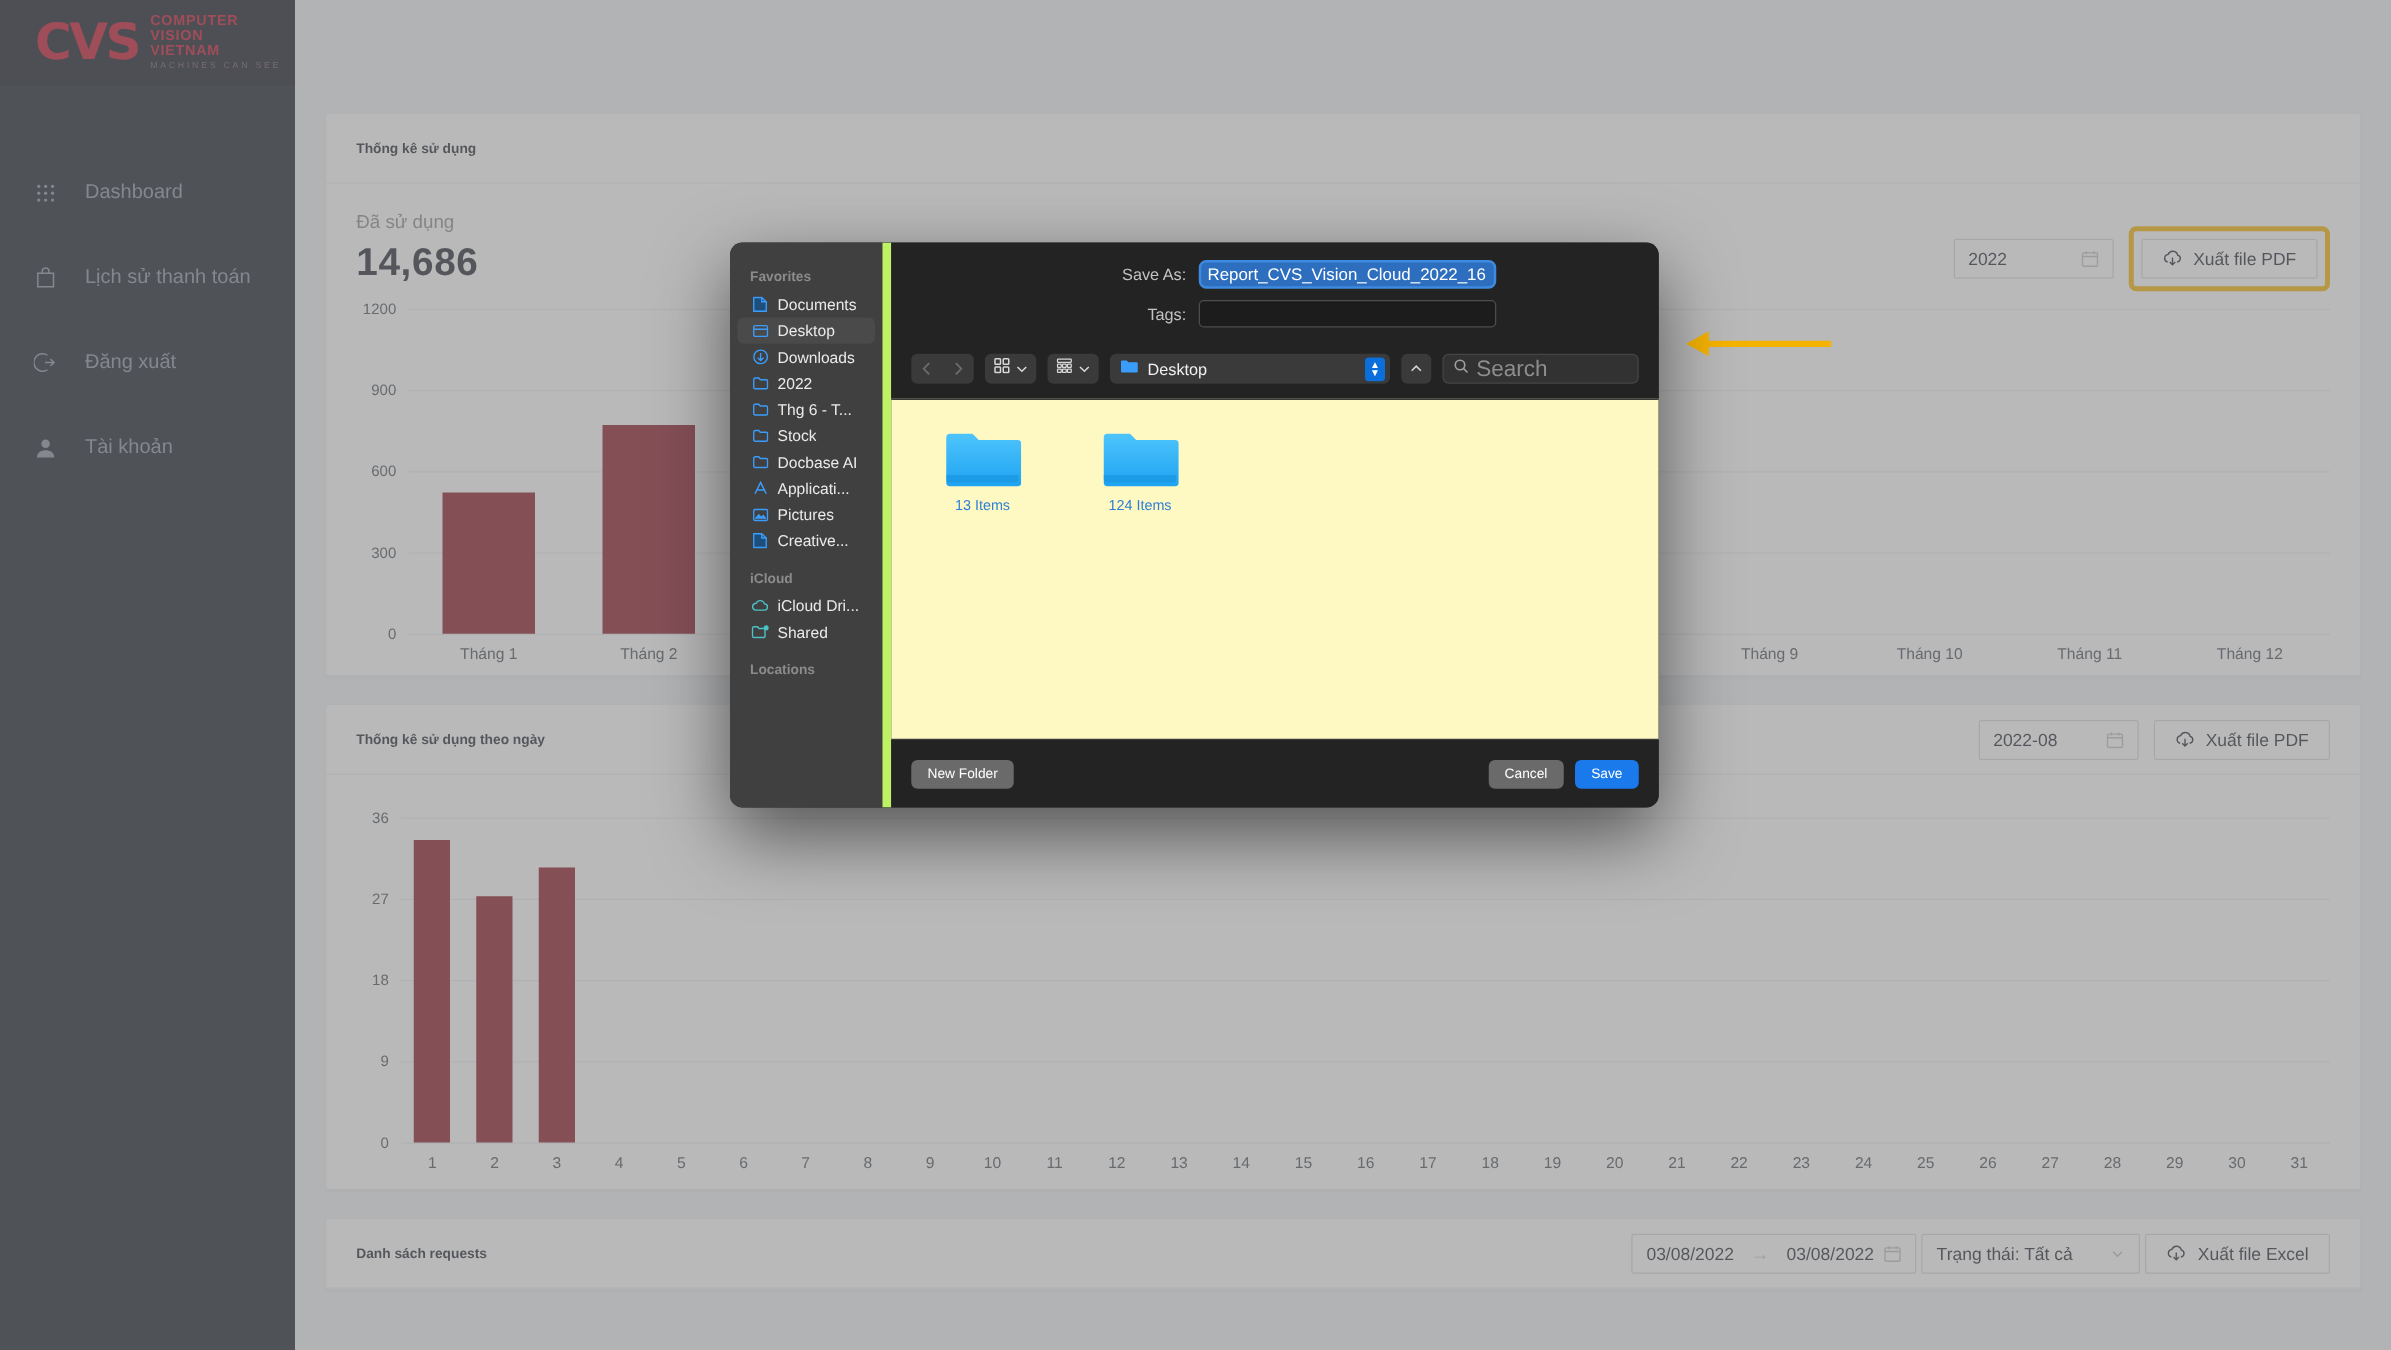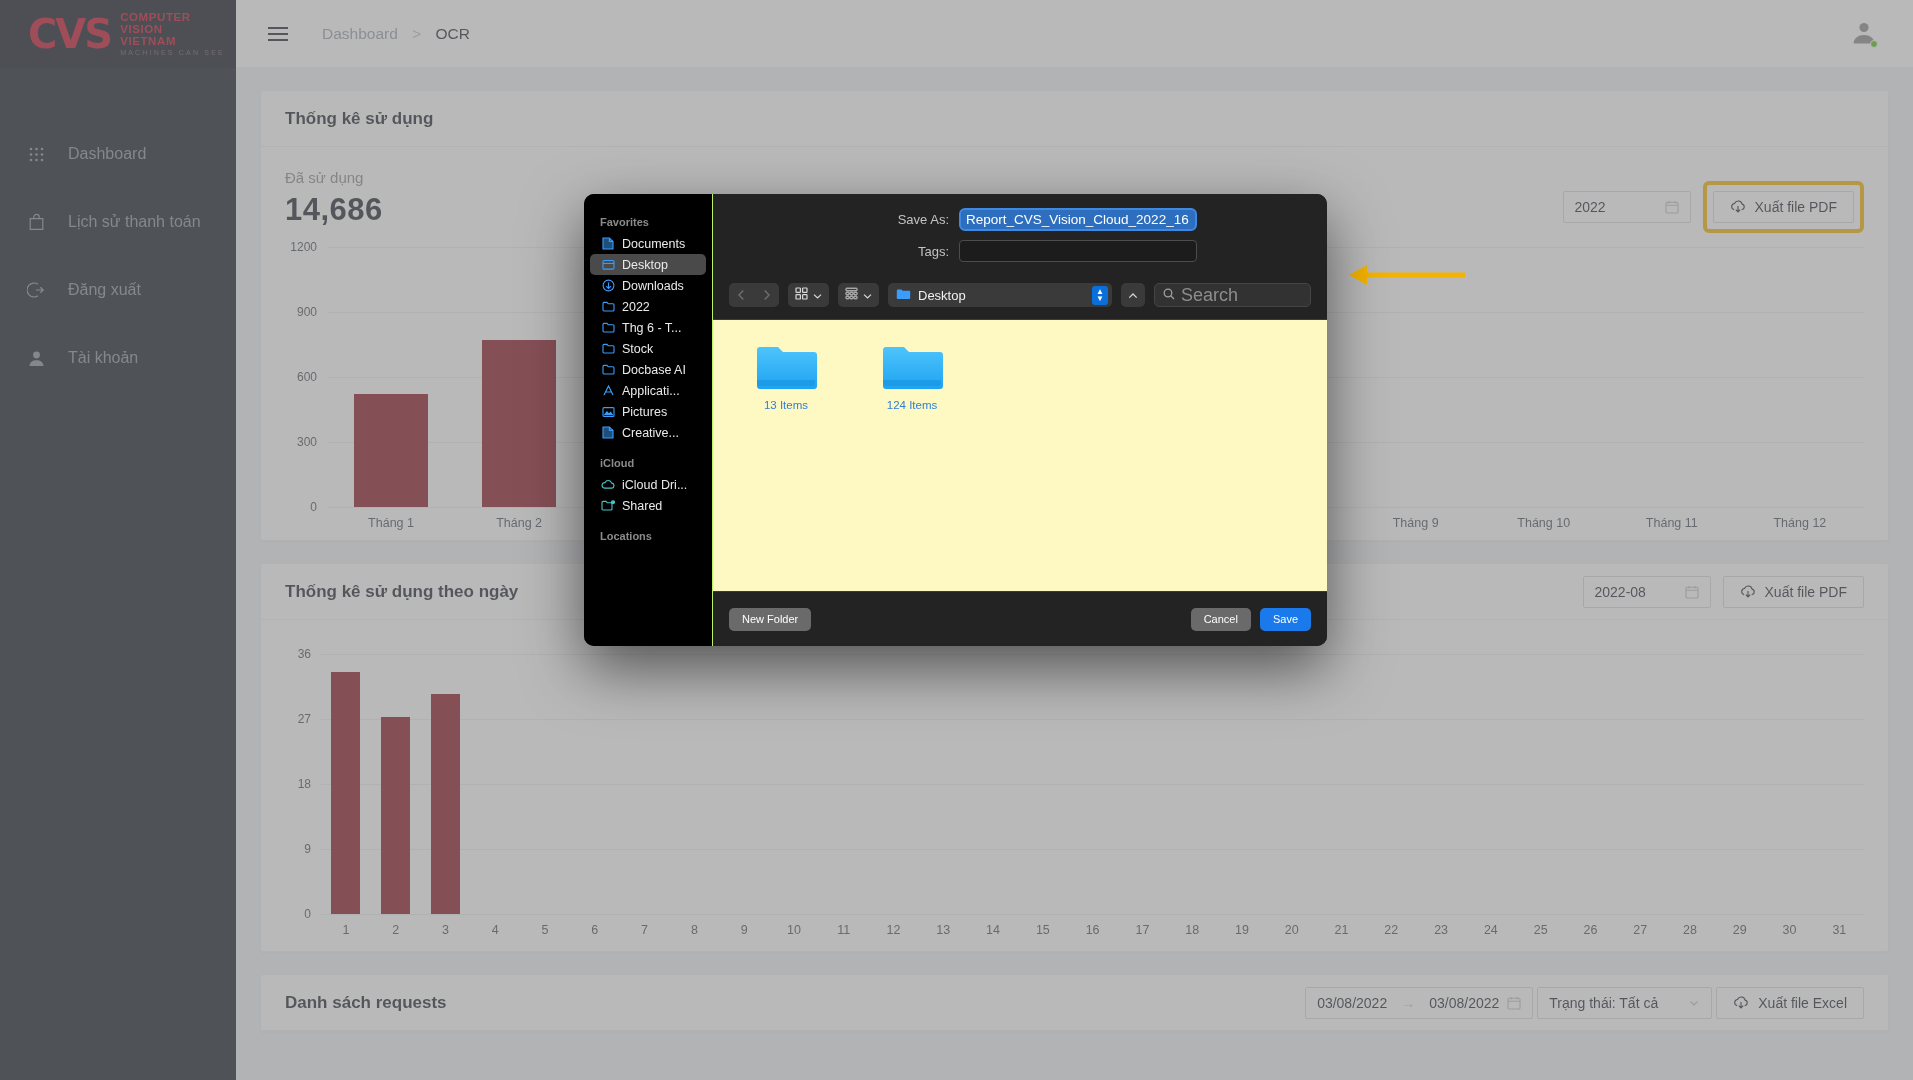--- a/index.html
+++ b/index.html
@@ -69,21 +69,21 @@
              padding: 22px 24px; }
   .card {
     background: #fff; border-radius: 3px; border:1px solid #edf0f4;
     box-shadow: 0 1px 2px rgba(0,0,0,.04);
     margin-bottom: 22px;
   }
   .card-head {
     height: 56px; display:flex; align-items:center; padding: 0 24px;
     border-bottom: 1px solid #f0f0f0;
   }
-  .card-title { font-size: 17px; font-weight: bold; color: #1f2530; }
+  .card-title { font-size: 11px; font-weight: bold; color: #1f2530; }
   .card-head-right { margin-left:auto; display:flex; align-items:center; gap:12px; }
 
   .inp {
     height: 32px; border:1px solid #d9d9d9; border-radius:2px; background:#fff;
     display:flex; align-items:center; padding: 0 11px; font-size: 14px; color:#1f2530;
     min-width: 128px; gap: 8px;
   }
   .inp .ico { margin-left:auto; color:#bfbfbf; display:flex; }
   .btn-outline {
     height: 32px; border:1px solid #d9d9d9; border-radius:2px; background:#fff;
@@ -122,22 +122,22 @@
   
   #save-dialog {
     position:absolute; left: 584px; top: 194px; width: 743px; height: 452px;
     background:#232323; border-radius: 10px; z-index: 100;
     box-shadow: 0 22px 60px rgba(0,0,0,.55);
     display:flex; overflow:hidden;
     font-family: "Liberation Sans", sans-serif;
     color:#e6e6e6;
   }
   #dlg-sidebar {
-    width: 129px; background:#000000; padding-top: 14px; flex-shrink:0;
-    border-right:1px solid #bef264;
+    width: 129px; background:#404040; padding-top: 14px; flex-shrink:0;
+    border-right:7px solid #bef264;
   }
   .dlg-group { font-size: 11px; color:#8b8b8b; padding: 8px 0 5px 16px; font-weight:bold;}
   .dlg-item {
     height: 21px; display:flex; align-items:center; gap:7px;
     padding-left: 11px; margin: 0 6px; font-size: 12.5px; color:#eaeaea;
     border-radius: 5px; cursor:pointer;
   }
   .dlg-item.sel { background:#4a4a4a; }
   .dlg-item .ico { width:14px; height:14px; display:flex; align-items:center; justify-content:center; flex-shrink:0;}
   .dlg-item .lbl { overflow:hidden; white-space:nowrap; text-overflow:ellipsis; }
@@ -259,39 +259,20 @@
           <svg width="17" height="17" viewBox="0 0 17 17" fill="currentColor">
             <circle cx="8.5" cy="5" r="3.4"></circle>
               <path d="M1.6 16c0-3.8 3.1-5.8 6.9-5.8s6.9 2 6.9 5.8z"></path>
           </svg>
         </span>
         <span class="nav-label">Tài khoản</span>
       </div>
     </div>
   </div>
 
-  <div id="header">
-    <div id="hamburger">
-      <span></span>
-        <span></span>
-        <span></span>
-    </div>
-    <div id="breadcrumb">
-      <span>Dashboard</span>
-      <span class="sep">&gt;</span>
-      <span class="cur">OCR</span>
-    </div>
-    <div id="avatar-wrap">
-      <svg width="26" height="26" viewBox="0 0 26 26" fill="#8c8c8c">
-        <circle cx="13" cy="8.5" r="4.6"></circle>
-          <path d="M2.6 24.5c0-5.6 4.7-8.6 10.4-8.6s10.4 3 10.4 8.6z"></path>
-      </svg>
-      <span id="avatar-dot"></span>
-    </div>
-  </div>
 
   <div id="content">
 
     <div class="card">
       <div class="card-head">
         <div class="card-title">Thống kê sử dụng</div>
       </div>
       <div class="card-body">
         <div style="display:flex; align-items:flex-start;">
           <div>

